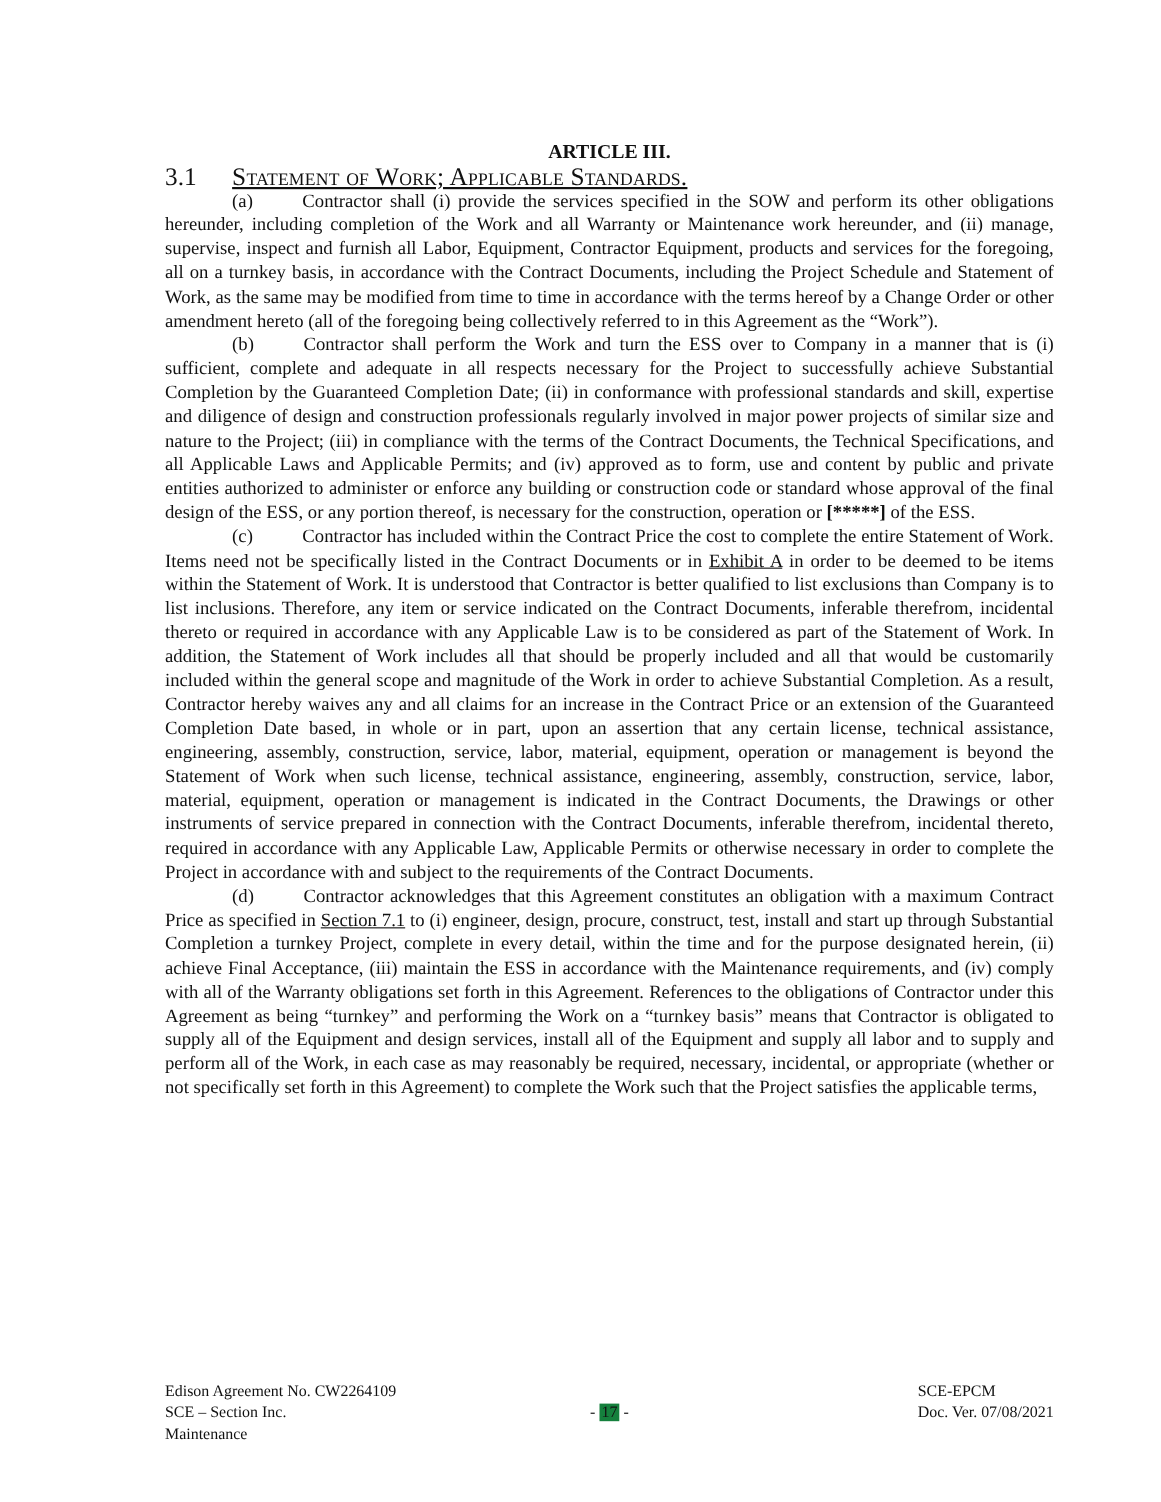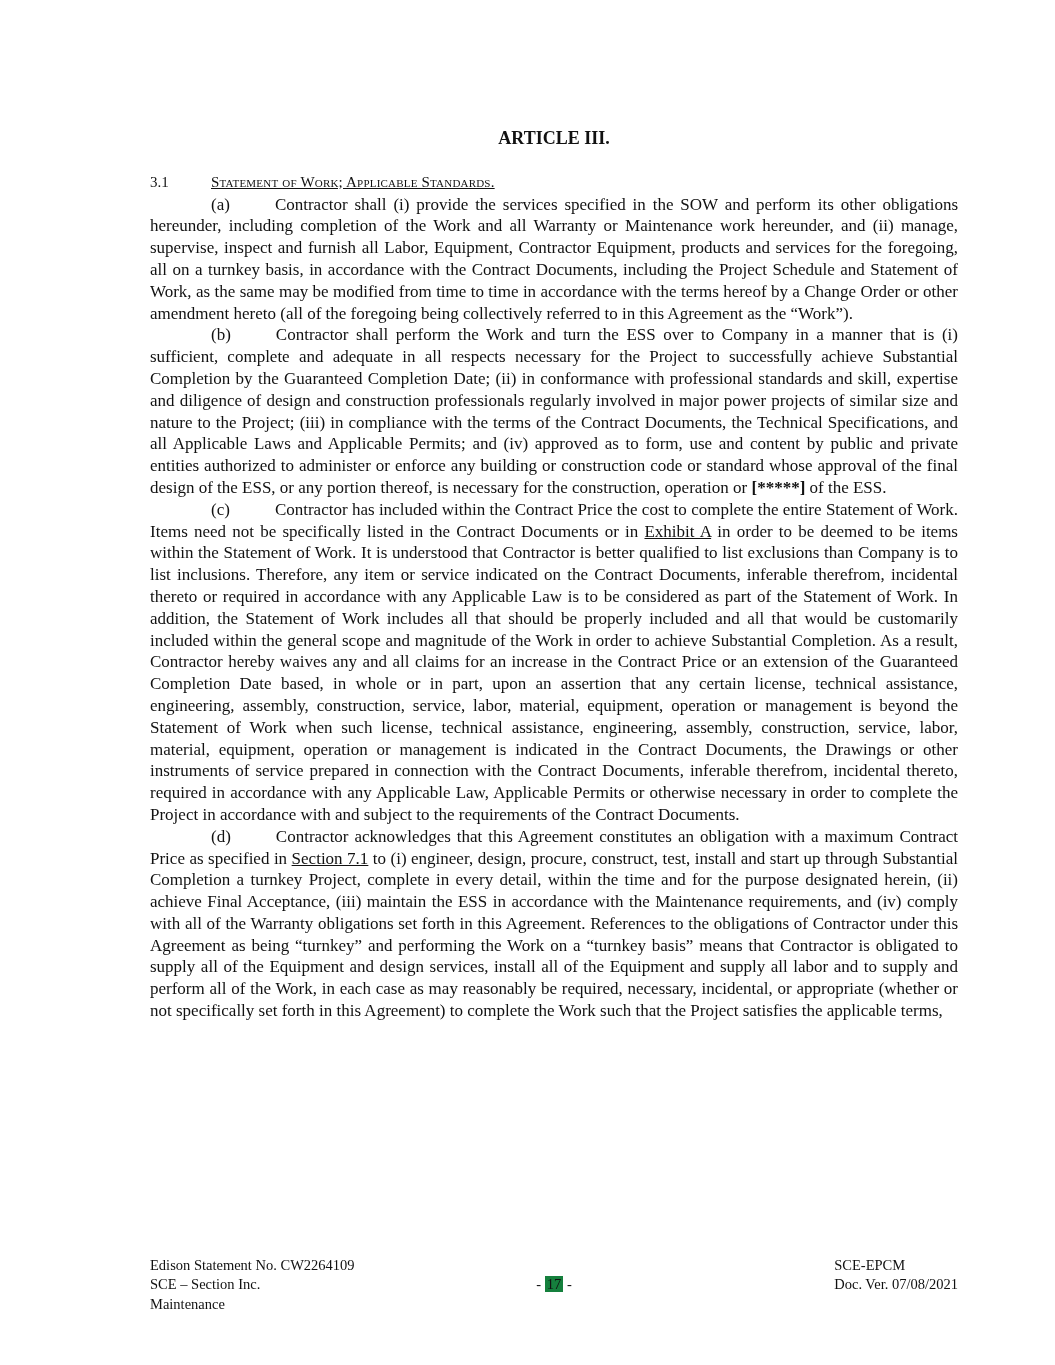--- a/index.html
+++ b/index.html
@@ -20,22 +20,21 @@
     top: 128px;
     width: 808px;
   }
   .doc-title {
     text-align: center;
     font-weight: bold;
     font-size: 18px;
     line-height: 21.8px;
   }
   .section-row {
-    margin-top: 22px;
-    font-size: 15px;
+    font-size: 23px;
     line-height: 21.8px;
   }
   .sec-num {
     display: inline-block;
     width: 61px;
   }
   .sec-title {
     font-variant: small-caps;
     text-decoration: underline;
     letter-spacing: 0.2px;
@@ -81,21 +80,21 @@
 
     <p class="para"><span class="label">(a)</span><span class="tab"></span><span>Contractor shall (i) provide the services specified in the SOW and perform its other obligations hereunder, including completion of the Work and all Warranty or Maintenance work hereunder, and (ii) manage, supervise, inspect and furnish all Labor, Equipment, Contractor Equipment, products and services for the foregoing, all on a turnkey basis, in accordance with the Contract Documents, including the Project Schedule and Statement of Work, as the same may be modified from time to time in accordance with the terms hereof by a Change Order or other amendment hereto (all of the foregoing being collectively referred to in this Agreement as the “Work”).</span></p>
     <p class="para"><span class="label">(b)</span><span class="tab"></span><span>Contractor shall perform the Work and turn the ESS over to Company in a manner that is (i) sufficient, complete and adequate in all respects necessary for the Project to successfully achieve Substantial Completion by the Guaranteed Completion Date; (ii) in conformance with professional standards and skill, expertise and diligence of design and construction professionals regularly involved in major power projects of similar size and nature to the Project; (iii) in compliance with the terms of the Contract Documents, the Technical Specifications, and all Applicable Laws and Applicable Permits; and (iv) approved as to form, use and content by public and private entities authorized to administer or enforce any building or construction code or standard whose approval of the final design of the ESS, or any portion thereof, is necessary for the construction, operation or </span><span class="b">[*****]</span><span> of the ESS.</span></p>
     <p class="para"><span class="label">(c)</span><span class="tab"></span><span>Contractor has included within the Contract Price the cost to complete the entire Statement of Work.  Items need not be specifically listed in the Contract Documents or in </span><span class="u">Exhibit A</span><span> in order to be deemed to be items within the Statement of Work.  It is understood that Contractor is better qualified to list exclusions than Company is to list inclusions.  Therefore, any item or service indicated on the Contract Documents, inferable therefrom, incidental thereto or required in accordance with any Applicable Law is to be considered as part of the Statement of Work.  In addition, the Statement of Work includes all that should be properly included and all that would be customarily included within the general scope and magnitude of the Work in order to achieve Substantial Completion.  As a result, Contractor hereby waives any and all claims for an increase in the Contract Price or an extension of the Guaranteed Completion Date based, in whole or in part, upon an assertion that any certain license, technical assistance, engineering, assembly, construction, service, labor, material, equipment, operation or management is beyond the Statement of Work when such license, technical assistance, engineering, assembly, construction, service, labor, material, equipment, operation or management is indicated in the Contract Documents, the Drawings or other instruments of service prepared in connection with the Contract Documents, inferable therefrom, incidental thereto, required in accordance with any Applicable Law, Applicable Permits or otherwise necessary in order to complete the Project in accordance with and subject to the requirements of the Contract Documents.</span></p>
     <p class="para"><span class="label">(d)</span><span class="tab"></span><span>Contractor acknowledges that this Agreement constitutes an obligation with a maximum Contract Price as specified in </span><span class="u">Section 7.1</span><span> to (i) engineer, design, procure, construct, test, install and start up through Substantial Completion a turnkey Project, complete in every detail, within the time and for the purpose designated herein, (ii) achieve Final Acceptance, (iii) maintain the ESS in accordance with the Maintenance requirements, and (iv) comply with all of the Warranty obligations set forth in this Agreement.  References to the obligations of Contractor under this Agreement as being “turnkey” and performing the Work on a “turnkey basis” means that Contractor is obligated to supply all of the Equipment and design services, install all of the Equipment and supply all labor and to supply and perform all of the Work, in each case as may reasonably be required, necessary, incidental, or appropriate (whether or not specifically set forth in this Agreement) to complete the Work such that the Project satisfies the applicable terms,</span></p>
 
   </div>
 
   <div class="footer">
     <div class="footer-left">
-      <div>Edison Statement No. CW2264109</div>
+      <div>Edison Agreement No. CW2264109</div>
       <div>SCE – Section Inc.</div>
       <div>Maintenance</div>
     </div>
     <div class="footer-center">
       <span>- </span><span class="pg" style="background: #15803d;">17</span><span> -</span>
     </div>
     <div class="footer-right">
       <div>SCE-EPCM</div>
       <div>Doc. Ver. 07/08/2021</div>
     </div>

